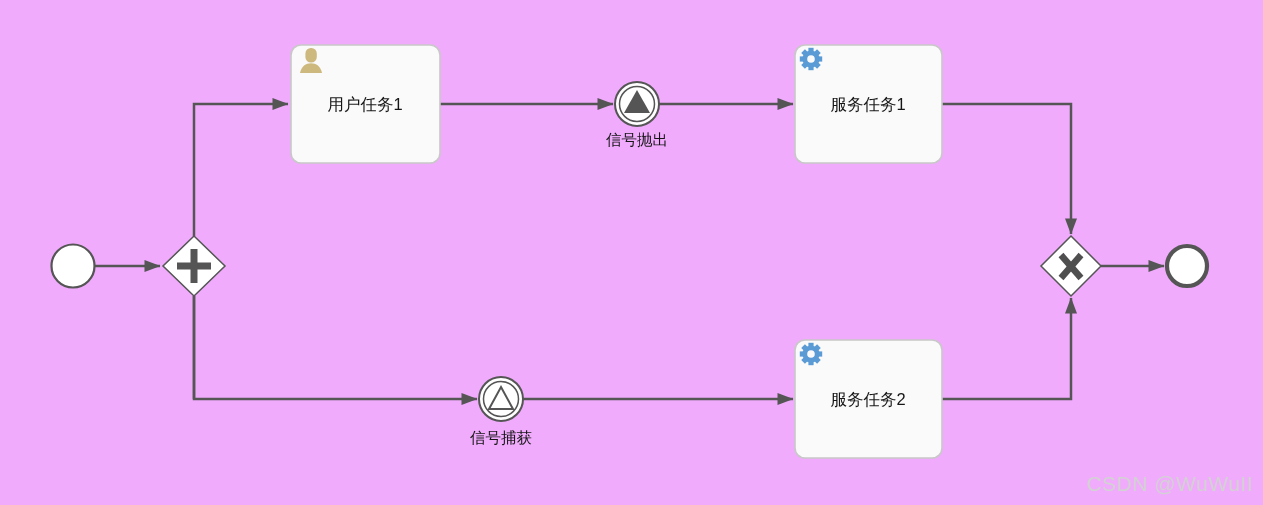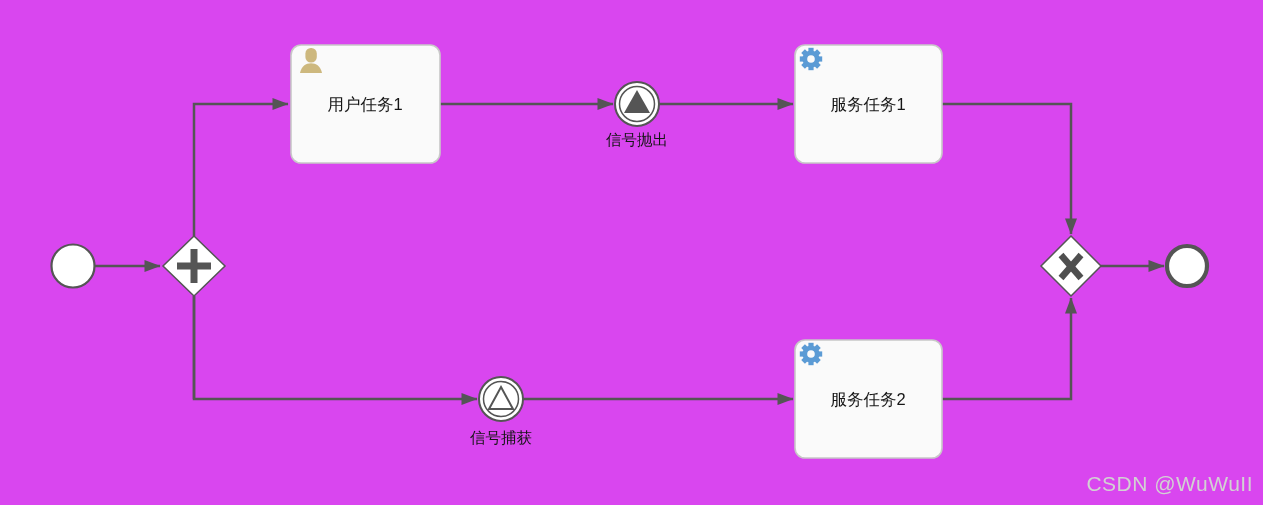--- a/index.html
+++ b/index.html
@@ -1,20 +1,20 @@
 <!DOCTYPE html>
 <html><head>
 <meta charset="utf-8">
 <style>
   html, body { margin: 0; padding: 0; background: #ffffff; }
   .stage {
     position: relative;
     width: 1263px;
     height: 505px;
-    background: #d946ef;
+    background: #f0abfc;
     overflow: hidden;
     font-family: "Liberation Sans", "DejaVu Sans", sans-serif;
   }
   svg text {
     font-family: "Liberation Sans", "DejaVu Sans", sans-serif;
   }
   .task-label {
     font-size: 16.5px;
     fill: #161616;
   }

